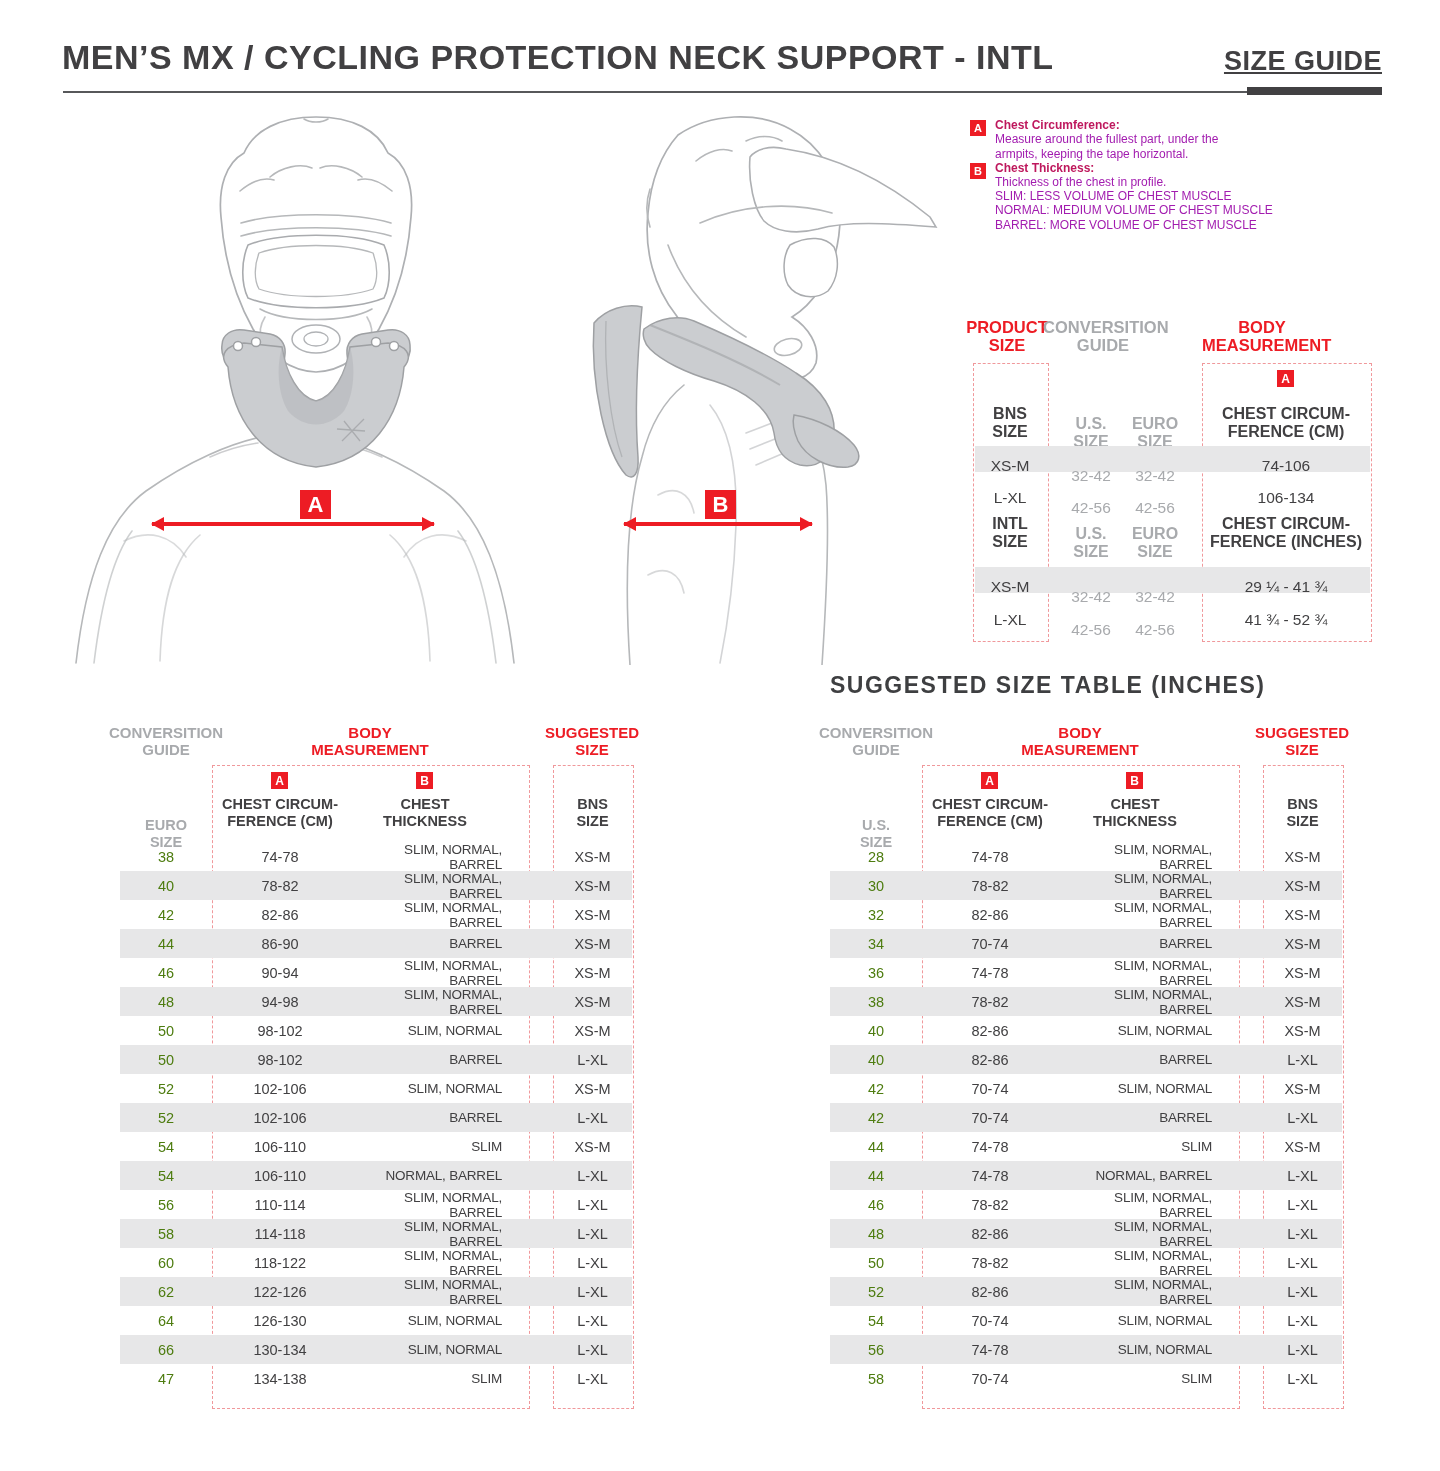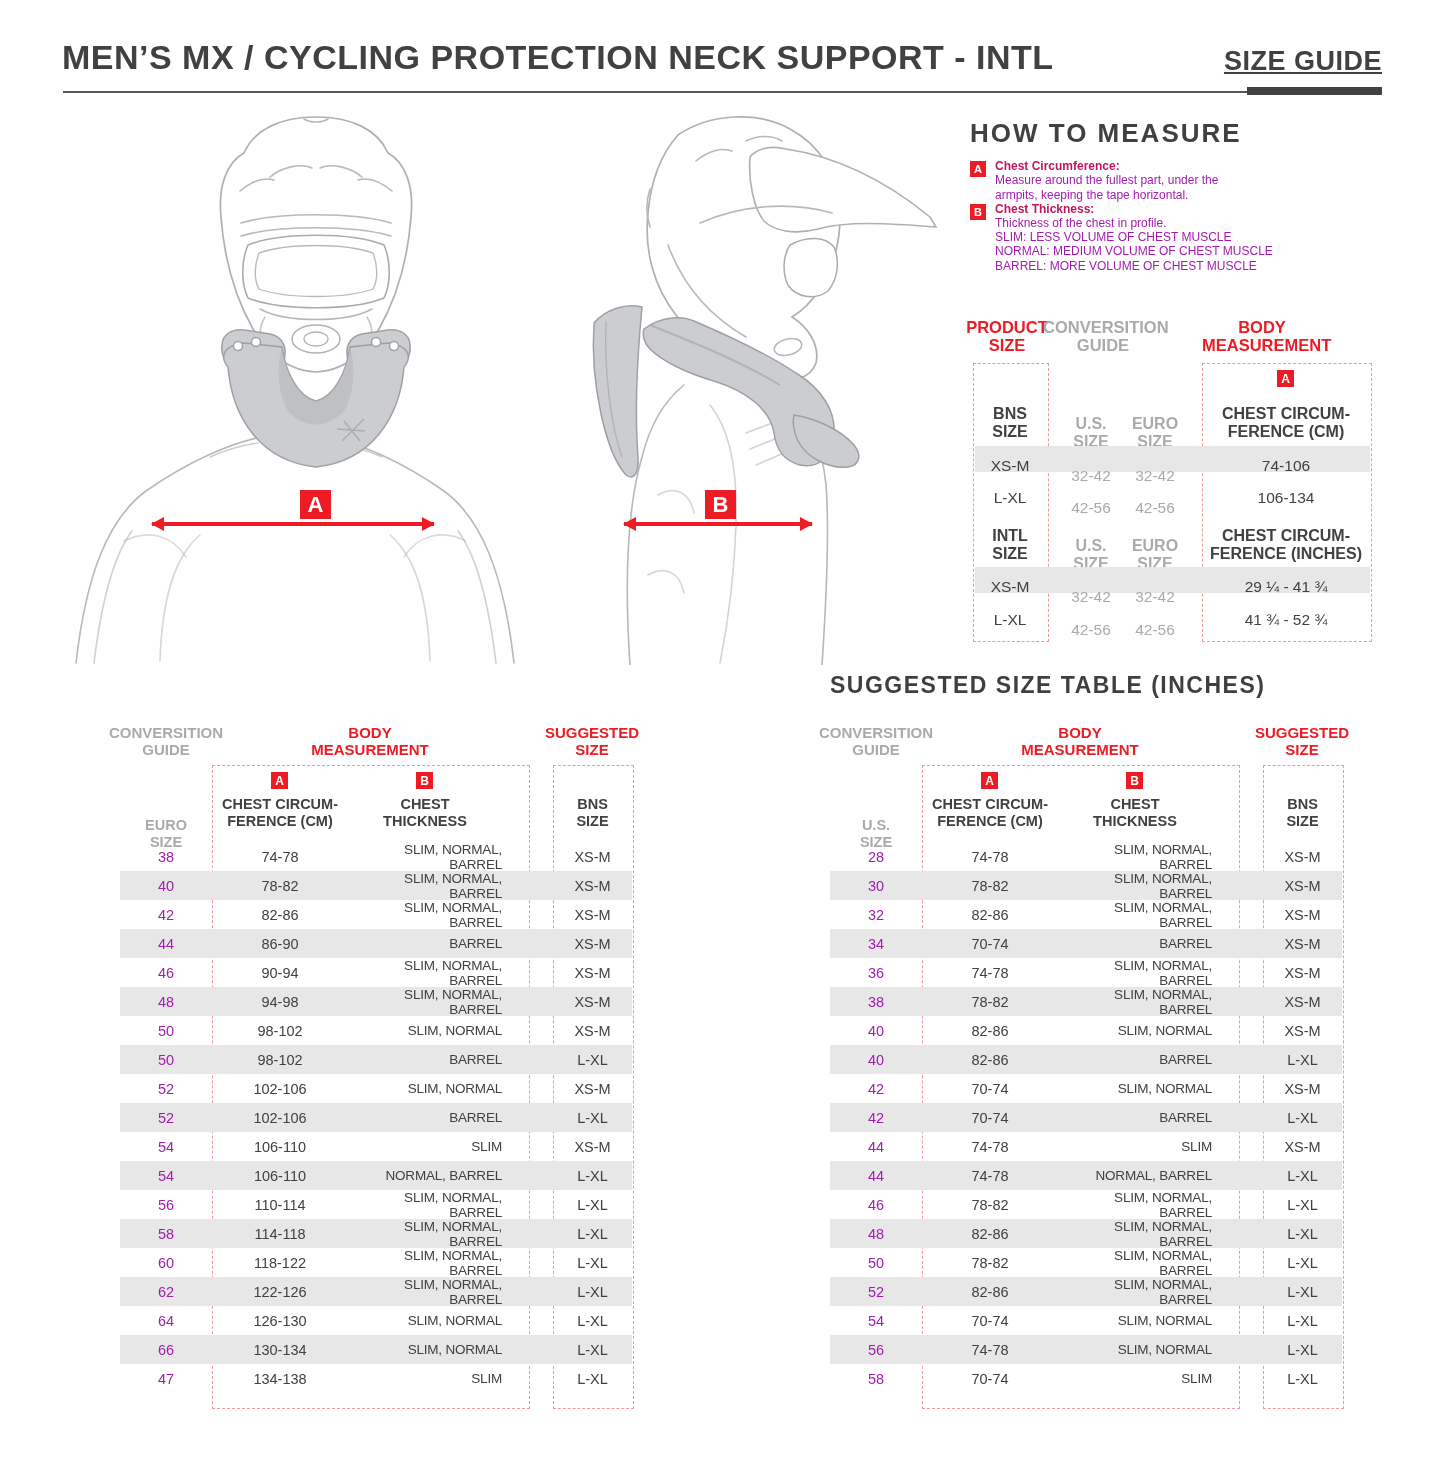--- a/index.html
+++ b/index.html
@@ -71,21 +71,21 @@
     font-size:12px;font-weight:800;display:flex;align-items:center;justify-content:center;}
   .st-badge.a{left:151px;}
   .st-badge.b{left:296px;}
   .st-cols{position:absolute;top:124px;left:0;width:512px;display:grid;
     grid-template-columns:92px 136px 154px 51px 79px;text-align:center;font-weight:700;
     font-size:14.5px;line-height:1.2;}
   .st-rows{position:absolute;top:170px;left:0;width:512px;}
   .st-row{display:grid;grid-template-columns:92px 136px 154px 51px 79px;height:29px;
     align-items:center;text-align:center;font-size:14.5px;}
   .st-row.alt{background:#e7e7e8;}
-  .c-size{color:#a21caf;}
+  .c-size{color:#4d7c0f;}
   .c-thick{font-size:13.5px;letter-spacing:-.2px;text-align:right;}
   
   .lineart{stroke:#b6b8ba;fill:none;stroke-width:1.6;stroke-linecap:round;stroke-linejoin:round;}
 </style>
 </head>
 <body>
 
 <div class="canvas">
 
   <h1 class="page-title">MEN’S MX / CYCLING PROTECTION NECK SUPPORT - INTL</h1>
@@ -167,21 +167,20 @@
         <path fill="#cbcdd0" d="M244,310 C268,314 292,326 304,340 C312,350 310,360 298,362 C278,364 256,352 248,336 C244,327 242,318 244,310 Z"></path>
         <path fill="none" stroke="#aaacaf" stroke-width="2" d="M100,220 C140,236 190,256 230,280" opacity=".8"></path>
         <path fill="none" stroke="#aaacaf" stroke-width="1.3" d="M56,216 C54,262 60,318 72,352" opacity=".8"></path>
       </g>
     </svg>
     <div class="measure-arrow arrow-b"></div>
     <div class="fig-badge badge-b">B</div>
   </div>
 
   <section class="how-to">
-    <h3>HOW TO MEASURE</h3>
     <div class="hm-item">
       <span class="hm-badge">A</span>
       <div>
         <div class="hm-title">Chest Circumference:</div>
         <div class="hm-line">Measure around the fullest part, under the</div>
         <div class="hm-line">armpits, keeping the tape horizontal.</div>
       </div>
     </div>
     <div class="hm-item">
       <span class="hm-badge">B</span>
@@ -229,21 +228,21 @@
     </div>
     <div class="pt-grid pt-row" style="top:160px;">
       <span>L-XL</span>
       <span class="gray-txt">42-56</span>
       <span class="gray-txt">42-56</span>
       <span></span>
       <span>106-134</span>
       <span></span>
     </div>
 
-    <div class="pt-grid pt-labels" style="top:198px;">
+    <div class="pt-grid pt-labels" style="top:186px;">
       <span class="pre">INTL
 SIZE</span>
       <span class="pre gray-txt">U.S.
 SIZE</span>
       <span class="pre gray-txt">EURO
 SIZE</span>
       <span></span>
       <span class="pre">CHEST CIRCUM-
 FERENCE (INCHES)</span>
       <span></span>

